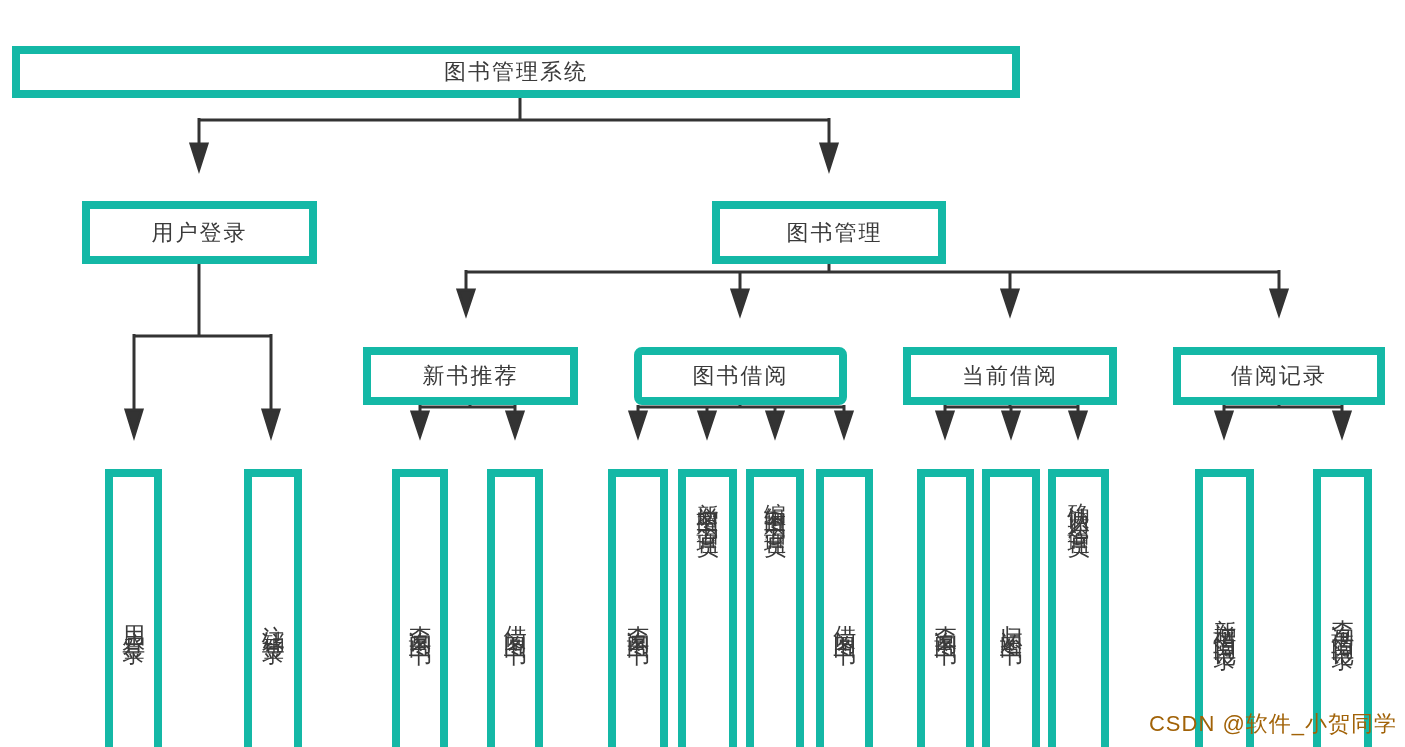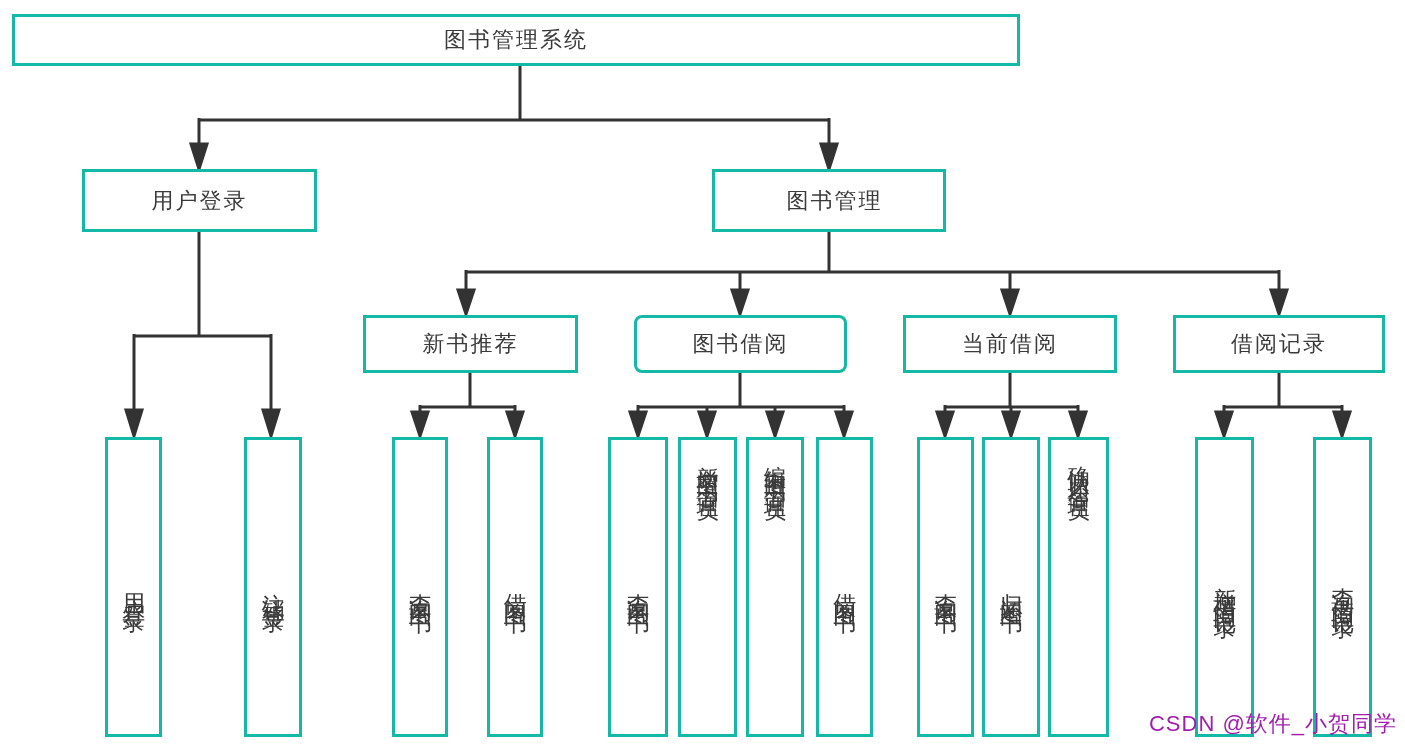--- a/index.html
+++ b/index.html
@@ -8,46 +8,47 @@
     width:1405px;height:747px;
     background:#ffffff;
     font-family:"Liberation Sans","DejaVu Sans",sans-serif;
     overflow:hidden;
   }
   svg.wires{position:absolute;left:0;top:0;z-index:1;}
   .node{
     position:absolute;
     box-sizing:border-box;
     background:#ffffff;
-    border:3px solid #14b8a6;
+    border:8px solid #14b8a6;
     display:flex;
     align-items:center;
     justify-content:center;
     color:#3a3a3a;
     z-index:2;
+    margin-top:32px;
   }
   .node.h{font-size:22px;letter-spacing:2px;}
   .node.v{
     font-size:23px;
   }
   .node.v .vtext{
     writing-mode:vertical-rl;
     text-orientation:mixed;
     letter-spacing:6px;
     line-height:1.1;
     white-space:nowrap;
   }
   .node.v.top{align-items:flex-start;}
   .node.v.top .vtext{padding-top:8px;letter-spacing:5px;font-size:22px;}
   .watermark{
     position:absolute;
     right:8px;
     top:709px;
     font-size:22px;
-    color:#a21caf;
+    color:#a16207;
     letter-spacing:1px;
     z-index:3;
     white-space:nowrap;
   }
 </style>
 </head>
 <body>
 
 <div class="canvas">
 

